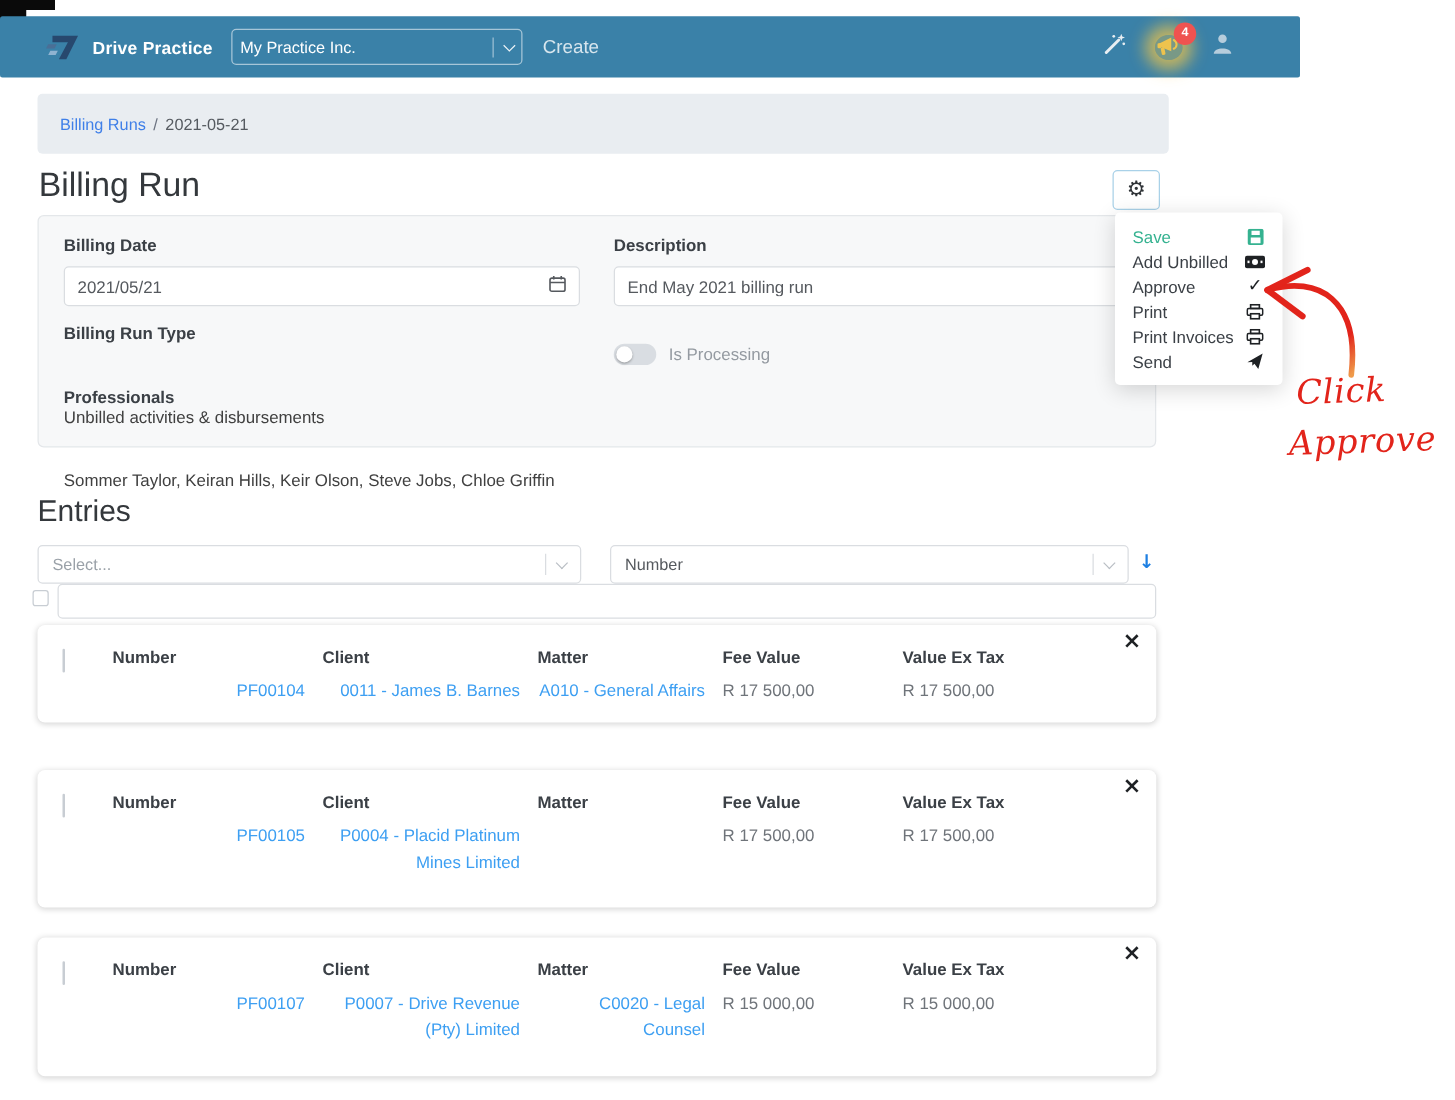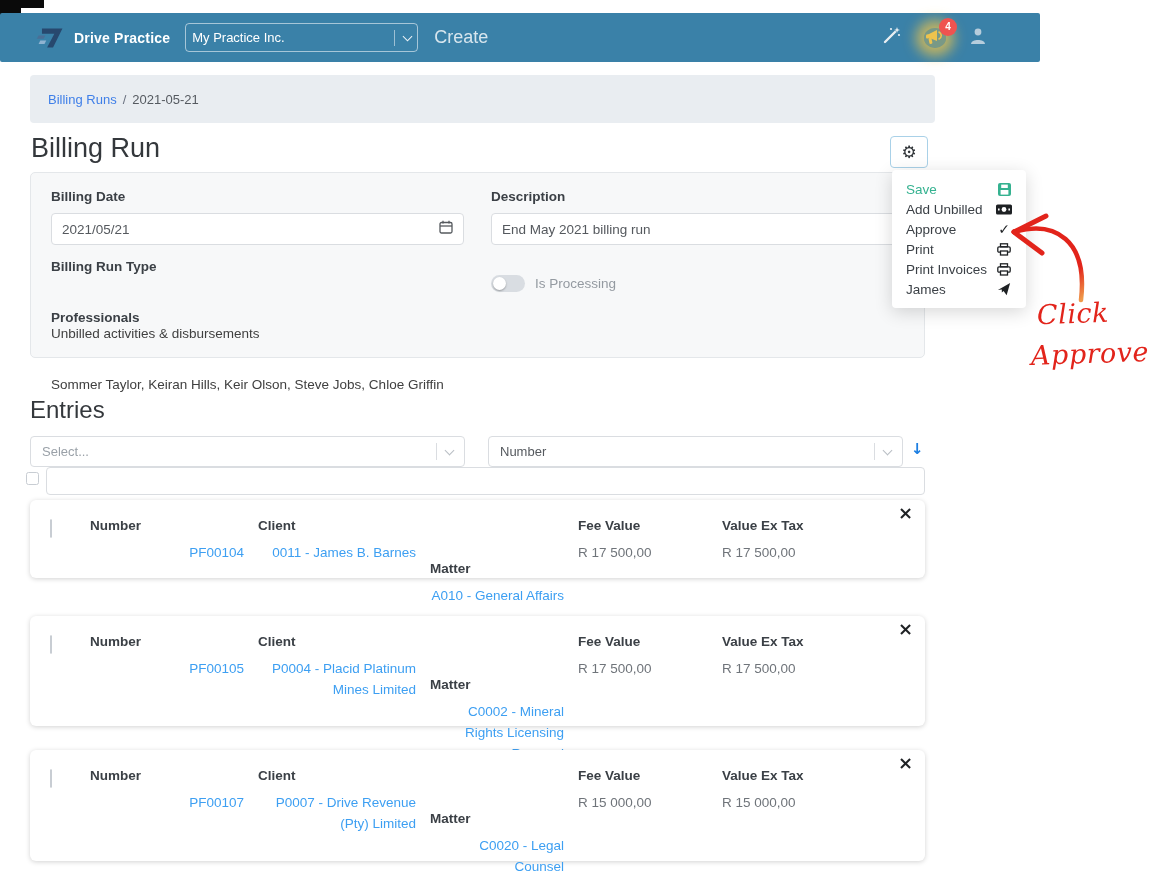--- a/index.html
+++ b/index.html
@@ -24,21 +24,21 @@
   .nav-select {
     margin-left:15px; width:233px; height:29px; border:1px solid rgba(255,255,255,.55);
     border-radius:4px; display:flex; align-items:center; padding:0 6px;
     color:#fff; font-size:13px; cursor:pointer;
   }
   .nav-select-label { flex:1; }
   .nav-select-div { width:1px; height:16px; background:rgba(255,255,255,.5); margin-right:9px; }
   .chev { width:7px; height:7px; border-right:1.6px solid #b9bec4; border-bottom:1.6px solid #b9bec4;
           transform:rotate(45deg); margin-top:-3px; }
   .chev.white { border-color:rgba(255,255,255,.9); }
-  .nav-create { margin-left:16px; color:rgba(255,255,255,.8); font-size:18px; cursor:pointer; }
+  .nav-create { margin-left:16px; color:rgba(255,255,255,.8); font-size:15px; cursor:pointer; }
   .nav-icons { position:absolute; left:882px; top:0; height:49px; display:flex; align-items:center; gap:23px; }
   .megaphone-wrap { position:relative; width:22px; height:20px; border-radius:50%;
                     box-shadow:0 0 13px 8px rgba(242,197,72,.75); background:rgba(242,197,72,.35);
                     display:flex; align-items:center; justify-content:center; }
   .badge {
     position:absolute; top:-10px; right:-11px; min-width:18px; height:18px; border-radius:50%;
     background:#ef5350; color:#fff; font-size:10px; font-weight:bold;
     display:flex; align-items:center; justify-content:center;
   }
 
@@ -130,21 +130,21 @@
   .card-3 { top:750px; height:111px; }
   .card-close {
     position:absolute; top:4px; right:12px; font-size:18px; font-weight:bold;
     color:#1e2124; cursor:pointer; line-height:1;
   }
   .card-row { display:flex; padding:18px 0 0 20px; }
   .col-check { width:40px; padding-top:2px; }
   .col { font-size:13.5px; }
   .col-number { width:168px; }
   .col-client { width:172px; }
-  .col-matter { width:148px;margin-top:43px; }
+  .col-matter { width:148px; }
   .col-fee    { width:144px; }
   .col-tax    { width:150px; }
   .col-h { font-weight:bold; color:#3b4046; margin-bottom:10px; }
   .col-v { color:#6f747a; line-height:1.55; padding-right:14px; }
   .col-v.link { color:#3d9ff2; cursor:pointer;text-align:right; }
 </style>
 </head>
 <body>
 
 <div class="artifact-a"></div>
@@ -276,21 +276,21 @@
     <span>Print Invoices</span>
     <span class="mi-icon">
       <svg width="14" height="13" viewBox="0 0 14 13">
         <rect x="3.5" y="0.8" width="7" height="3" fill="none" stroke="#1e2124" stroke-width="1.3"></rect>
         <rect x="0.8" y="3.8" width="12.4" height="5.4" rx="1.2" fill="none" stroke="#1e2124" stroke-width="1.3"></rect>
         <rect x="3.5" y="8" width="7" height="4" fill="#fff" stroke="#1e2124" stroke-width="1.3"></rect>
       </svg>
     </span>
   </div>
   <div class="menu-item">
-    <span>James</span>
+    <span>Send</span>
     <span class="mi-icon">
       <svg width="14" height="14" viewBox="0 0 16 16">
         <path d="M1 9 L15 1 L11 15 L7.5 10.2 L5.5 12 L5.5 8.6 Z" fill="#1e2124"></path>
       </svg>
     </span>
   </div>
 </div>
 
 <svg class="annot-arrow" width="120" height="108" viewBox="0 0 120 108">
   <defs>
@@ -358,21 +358,20 @@
     <div class="col col-number">
       <div class="col-h">Number</div>
       <div class="col-v link">PF00105</div>
     </div>
     <div class="col col-client">
       <div class="col-h">Client</div>
       <div class="col-v link">P0004 - Placid Platinum Mines Limited</div>
     </div>
     <div class="col col-matter">
       <div class="col-h">Matter</div>
-      <div class="col-v link">C0002 - Mineral Rights Licensing Renewal</div>
     </div>
     <div class="col col-fee">
       <div class="col-h">Fee Value</div>
       <div class="col-v">R 17 500,00</div>
     </div>
     <div class="col col-tax">
       <div class="col-h">Value Ex Tax</div>
       <div class="col-v">R 17 500,00</div>
     </div>
   </div>

